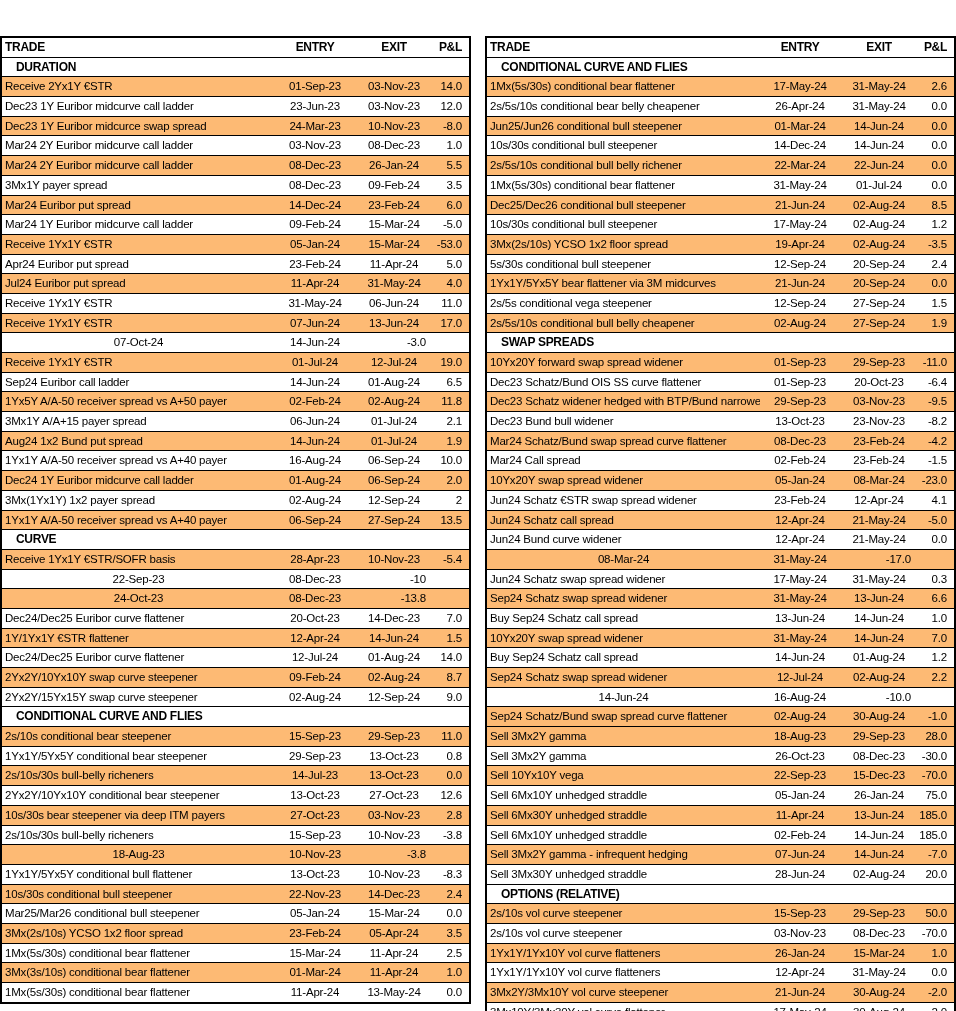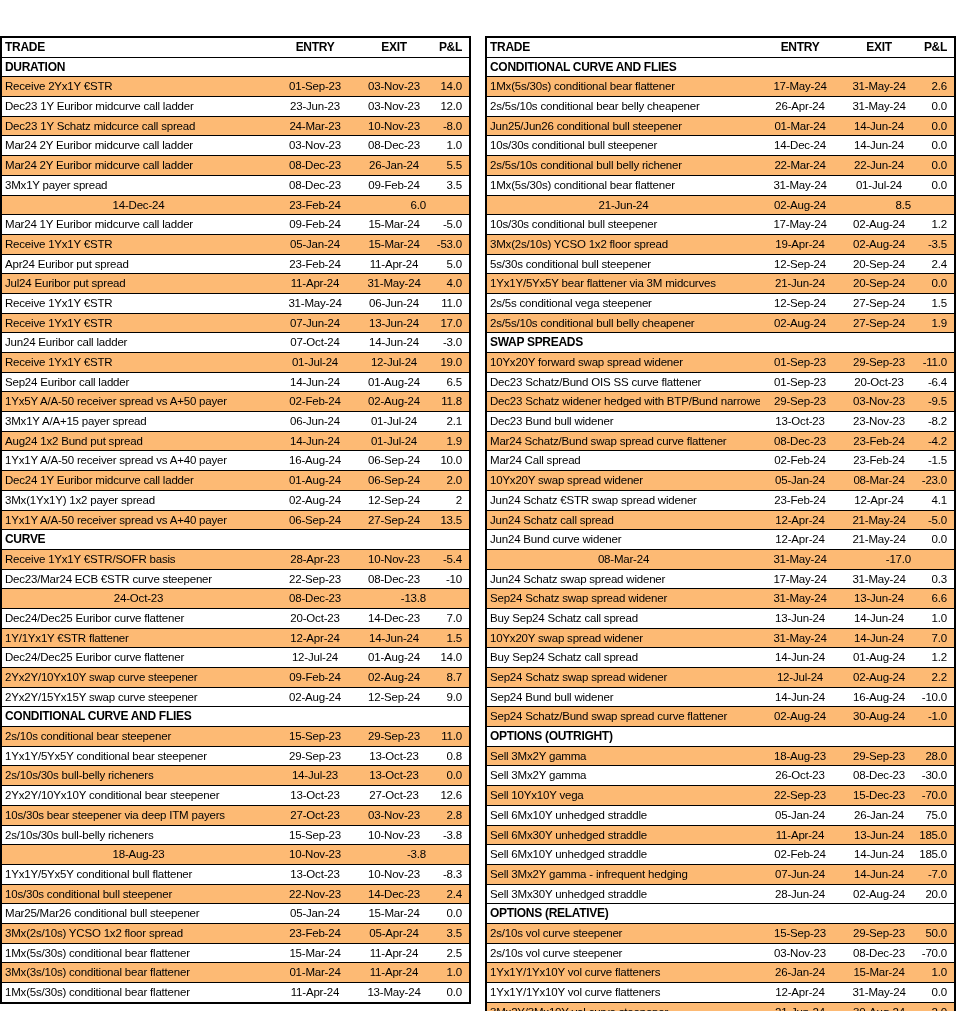--- a/index.html
+++ b/index.html
@@ -43,21 +43,21 @@
     letter-spacing: -0.3px;
   }
   .cell {
     overflow: hidden;
     white-space: nowrap;
   }
   .c-trade { text-align: left; padding-left: 3px; }
   .c-entry { text-align: center; }
   .c-exit  { text-align: center; }
   .c-pnl   { text-align: right; padding-right: 7px; }
-  .section-title { grid-column: 1 / -1; text-align: left; padding-left: 3px; }
+  .section-title { grid-column: 1 / -1; text-align: left; padding-left: 14px; }
 </style>
 </head>
 <body>
 
 <div class="tables-wrap">
   <div class="tbl" id="tbl-0">
       <div class="row header-row">
         <div class="cell c-trade">TRADE</div>
         <div class="cell c-entry">ENTRY</div>
         <div class="cell c-exit">EXIT</div>
@@ -72,21 +72,21 @@
         <div class="cell c-exit">03-Nov-23</div>
         <div class="cell c-pnl">14.0</div>
       </div>
       <div class="row">
         <div class="cell c-trade">Dec23 1Y Euribor midcurve call ladder</div>
         <div class="cell c-entry">23-Jun-23</div>
         <div class="cell c-exit">03-Nov-23</div>
         <div class="cell c-pnl">12.0</div>
       </div>
       <div class="row shaded">
-        <div class="cell c-trade">Dec23 1Y Schatz midcurce call spread</div>
+        <div class="cell c-trade">Dec23 1Y Euribor midcurce swap spread</div>
         <div class="cell c-entry">24-Mar-23</div>
         <div class="cell c-exit">10-Nov-23</div>
         <div class="cell c-pnl">-8.0</div>
       </div>
       <div class="row">
         <div class="cell c-trade">Mar24 2Y Euribor midcurve call ladder</div>
         <div class="cell c-entry">03-Nov-23</div>
         <div class="cell c-exit">08-Dec-23</div>
         <div class="cell c-pnl">1.0</div>
       </div>
@@ -96,20 +96,21 @@
         <div class="cell c-exit">26-Jan-24</div>
         <div class="cell c-pnl">5.5</div>
       </div>
       <div class="row">
         <div class="cell c-trade">3Mx1Y payer spread</div>
         <div class="cell c-entry">08-Dec-23</div>
         <div class="cell c-exit">09-Feb-24</div>
         <div class="cell c-pnl">3.5</div>
       </div>
       <div class="row shaded">
+        <div class="cell c-trade">Mar24 Euribor put spread</div>
         <div class="cell c-entry">14-Dec-24</div>
         <div class="cell c-exit">23-Feb-24</div>
         <div class="cell c-pnl">6.0</div>
       </div>
       <div class="row">
         <div class="cell c-trade">Mar24 1Y Euribor midcurve call ladder</div>
         <div class="cell c-entry">09-Feb-24</div>
         <div class="cell c-exit">15-Mar-24</div>
         <div class="cell c-pnl">-5.0</div>
       </div>
@@ -137,21 +138,20 @@
         <div class="cell c-exit">06-Jun-24</div>
         <div class="cell c-pnl">11.0</div>
       </div>
       <div class="row shaded">
         <div class="cell c-trade">Receive 1Yx1Y €STR</div>
         <div class="cell c-entry">07-Jun-24</div>
         <div class="cell c-exit">13-Jun-24</div>
         <div class="cell c-pnl">17.0</div>
       </div>
       <div class="row">
-        <div class="cell c-trade">Jun24 Euribor call ladder</div>
         <div class="cell c-entry">07-Oct-24</div>
         <div class="cell c-exit">14-Jun-24</div>
         <div class="cell c-pnl">-3.0</div>
       </div>
       <div class="row shaded">
         <div class="cell c-trade">Receive 1Yx1Y €STR</div>
         <div class="cell c-entry">01-Jul-24</div>
         <div class="cell c-exit">12-Jul-24</div>
         <div class="cell c-pnl">19.0</div>
       </div>
@@ -206,21 +206,20 @@
       <div class="row section-row">
         <div class="cell section-title">CURVE</div>
       </div>
       <div class="row shaded">
         <div class="cell c-trade">Receive 1Yx1Y €STR/SOFR basis</div>
         <div class="cell c-entry">28-Apr-23</div>
         <div class="cell c-exit">10-Nov-23</div>
         <div class="cell c-pnl">-5.4</div>
       </div>
       <div class="row">
-        <div class="cell c-trade">Dec23/Mar24 ECB €STR curve steepener</div>
         <div class="cell c-entry">22-Sep-23</div>
         <div class="cell c-exit">08-Dec-23</div>
         <div class="cell c-pnl">-10</div>
       </div>
       <div class="row shaded">
         <div class="cell c-entry">24-Oct-23</div>
         <div class="cell c-exit">08-Dec-23</div>
         <div class="cell c-pnl">-13.8</div>
       </div>
       <div class="row">
@@ -380,20 +379,21 @@
         <div class="cell c-exit">22-Jun-24</div>
         <div class="cell c-pnl">0.0</div>
       </div>
       <div class="row">
         <div class="cell c-trade">1Mx(5s/30s) conditional bear flattener</div>
         <div class="cell c-entry">31-May-24</div>
         <div class="cell c-exit">01-Jul-24</div>
         <div class="cell c-pnl">0.0</div>
       </div>
       <div class="row shaded">
+        <div class="cell c-trade">Dec25/Dec26 conditional bull steepener</div>
         <div class="cell c-entry">21-Jun-24</div>
         <div class="cell c-exit">02-Aug-24</div>
         <div class="cell c-pnl">8.5</div>
       </div>
       <div class="row">
         <div class="cell c-trade">10s/30s conditional bull steepener</div>
         <div class="cell c-entry">17-May-24</div>
         <div class="cell c-exit">02-Aug-24</div>
         <div class="cell c-pnl">1.2</div>
       </div>
@@ -525,34 +525,30 @@
         <div class="cell c-exit">01-Aug-24</div>
         <div class="cell c-pnl">1.2</div>
       </div>
       <div class="row shaded">
         <div class="cell c-trade">Sep24 Schatz swap spread widener</div>
         <div class="cell c-entry">12-Jul-24</div>
         <div class="cell c-exit">02-Aug-24</div>
         <div class="cell c-pnl">2.2</div>
       </div>
       <div class="row">
-        <div class="cell c-trade">Sep24 Bund bull widener</div>
         <div class="cell c-entry">14-Jun-24</div>
         <div class="cell c-exit">16-Aug-24</div>
         <div class="cell c-pnl">-10.0</div>
       </div>
       <div class="row shaded">
         <div class="cell c-trade">Sep24 Schatz/Bund swap spread curve flattener</div>
         <div class="cell c-entry">02-Aug-24</div>
         <div class="cell c-exit">30-Aug-24</div>
         <div class="cell c-pnl">-1.0</div>
       </div>
-      <div class="row section-row">
-        <div class="cell section-title">OPTIONS (OUTRIGHT)</div>
-      </div>
       <div class="row shaded">
         <div class="cell c-trade">Sell 3Mx2Y gamma</div>
         <div class="cell c-entry">18-Aug-23</div>
         <div class="cell c-exit">29-Sep-23</div>
         <div class="cell c-pnl">28.0</div>
       </div>
       <div class="row">
         <div class="cell c-trade">Sell 3Mx2Y gamma</div>
         <div class="cell c-entry">26-Oct-23</div>
         <div class="cell c-exit">08-Dec-23</div>

